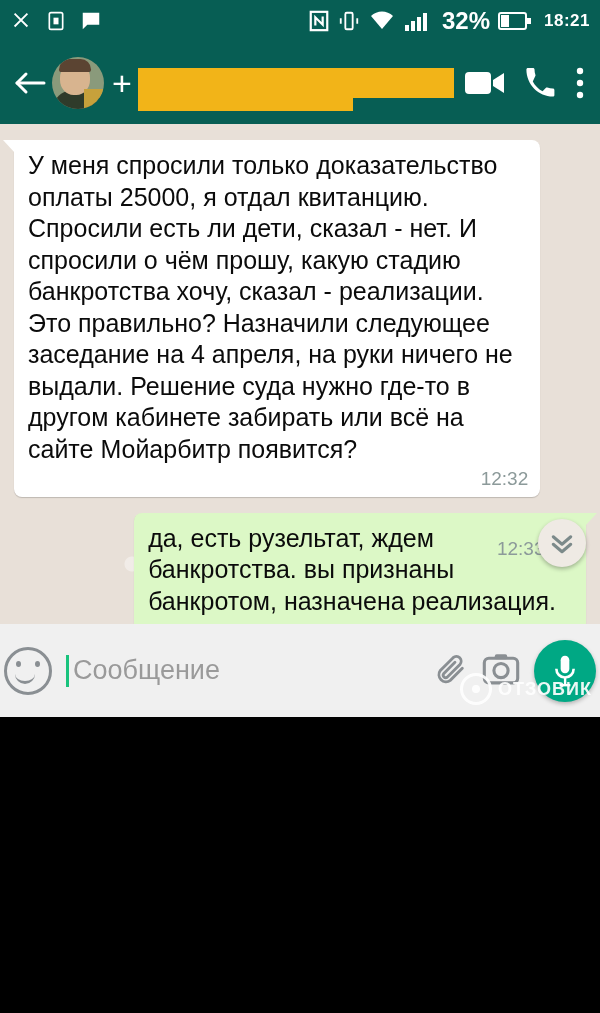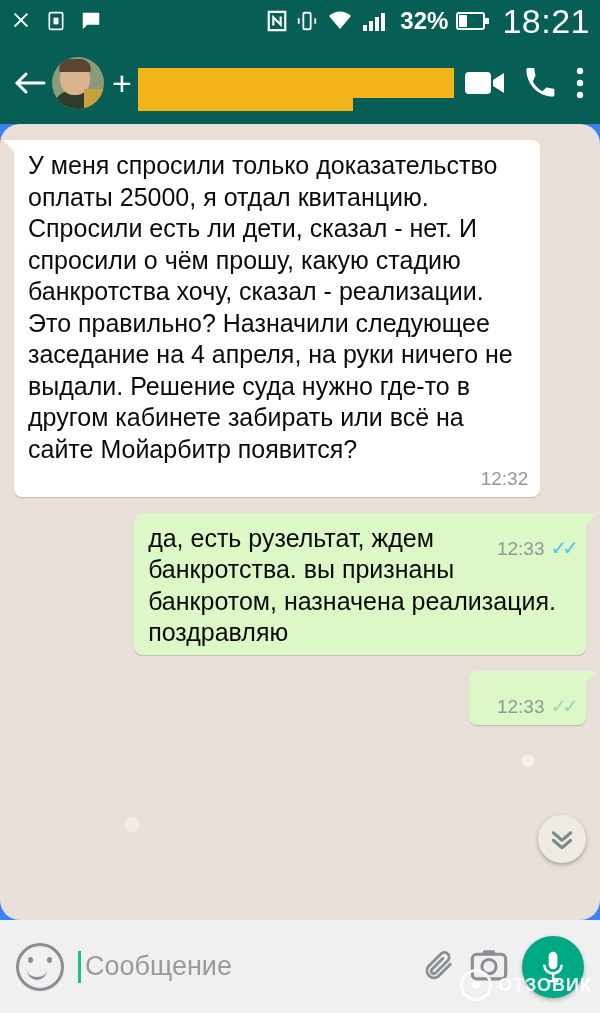--- a/index.html
+++ b/index.html
@@ -6,23 +6,23 @@
     margin: 0;
     padding: 0;
     background: #000;
   }
   body {
     font-family: "Liberation Sans", sans-serif;
   }
   #app {
     position: relative;
     width: 600px;
-    height: 1013px;
+    height: 717px;
     overflow: hidden;
-    background: #3b82f6;
+    background: #a21caf;
   }
 
   
   .statusbar {
     height: 42px;
     background: #075E54;
     display: flex;
     align-items: center;
     padding: 0 10px;
     color: #fff;
@@ -38,22 +38,22 @@
     display: flex;
     align-items: center;
     gap: 8px;
   }
   .sicon {
     display: inline-flex;
     align-items: center;
     justify-content: center;
   }
   .status-time {
-    font-size: 34px;
-    font-weight: normal;
+    font-size: 17px;
+    font-weight: bold;
     letter-spacing: 0.5px;
     margin-left: 4px;
   }
   .battery-pct {
     font-size: 24px;
     font-weight: bold;
   }
 
   
   .appbar {
@@ -159,21 +159,20 @@
     background: #e8e0d8;
     background-image:
       radial-gradient(circle at 12% 14%, rgba(255,255,255,.55) 0 9px, transparent 10px),
       radial-gradient(circle at 78% 30%, rgba(255,255,255,.45) 0 7px, transparent 8px),
       radial-gradient(circle at 40% 62%, rgba(255,255,255,.40) 0 8px, transparent 9px),
       radial-gradient(circle at 88% 80%, rgba(255,255,255,.45) 0 6px, transparent 7px),
       radial-gradient(circle at 22% 88%, rgba(255,255,255,.40) 0 7px, transparent 8px);
     padding: 16px 14px 0 14px;
     box-sizing: border-box;
     overflow: hidden;
-    border-radius: 20px;
   }
   .msg-row { display: flex; margin-bottom: 16px; }
   .msg-row.out { justify-content: flex-end; }
   .bubble {
     position: relative;
     max-width: 92%;
     border-radius: 8px;
     padding: 10px 12px 6px 14px;
     box-shadow: 0 1px 1px rgba(0,0,0,.18);
     font-size: 25px;
@@ -237,21 +236,21 @@
   
   .inputbar {
     position: absolute;
     left: 0;
     right: 0;
     bottom: 0;
     height: 93px;
     background: #f0f0f0;
     display: flex;
     align-items: center;
-    padding: 0 16px;
+    padding: 0 4px;
     box-sizing: border-box;
     gap: 14px;
   }
   .smiley {
     width: 42px; height: 42px; border-radius: 50%;
     border: 3px solid #8a8f93;
     position: relative; flex: none;
   }
   .smiley i { position: absolute; background: #8a8f93; border-radius: 50%; width: 5px; height: 6px; top: 11px; }
   .smiley i.l { left: 9px; } .smiley i.r { right: 9px; }

